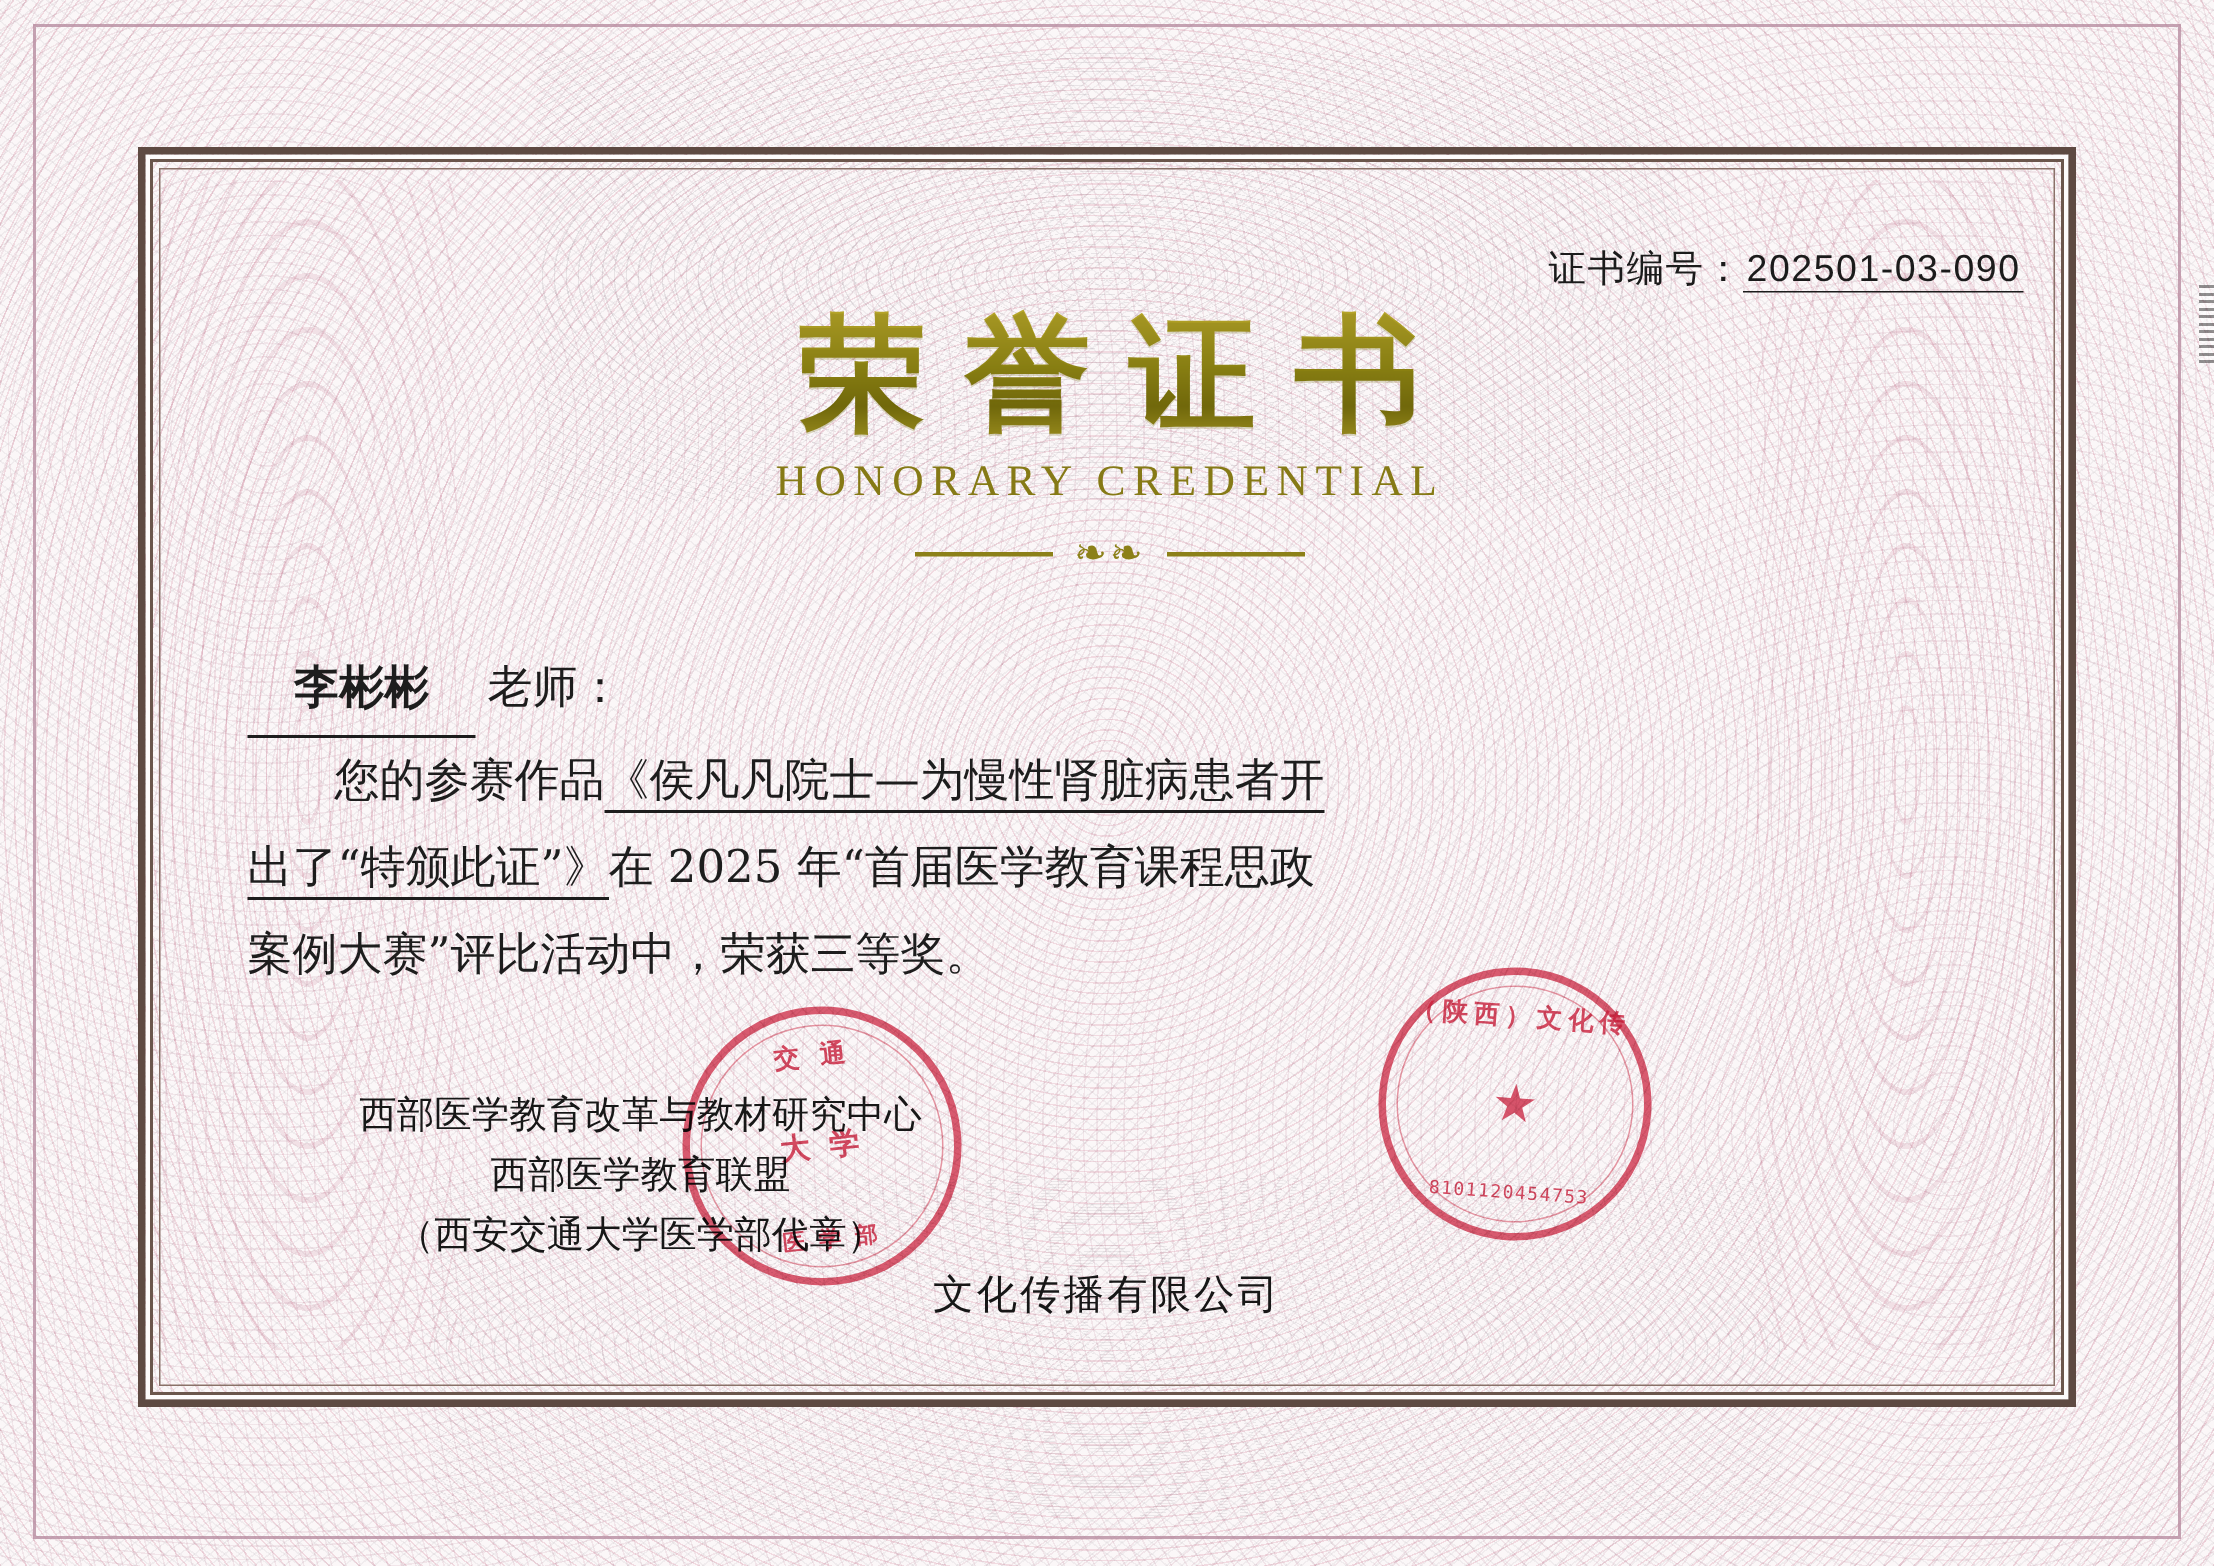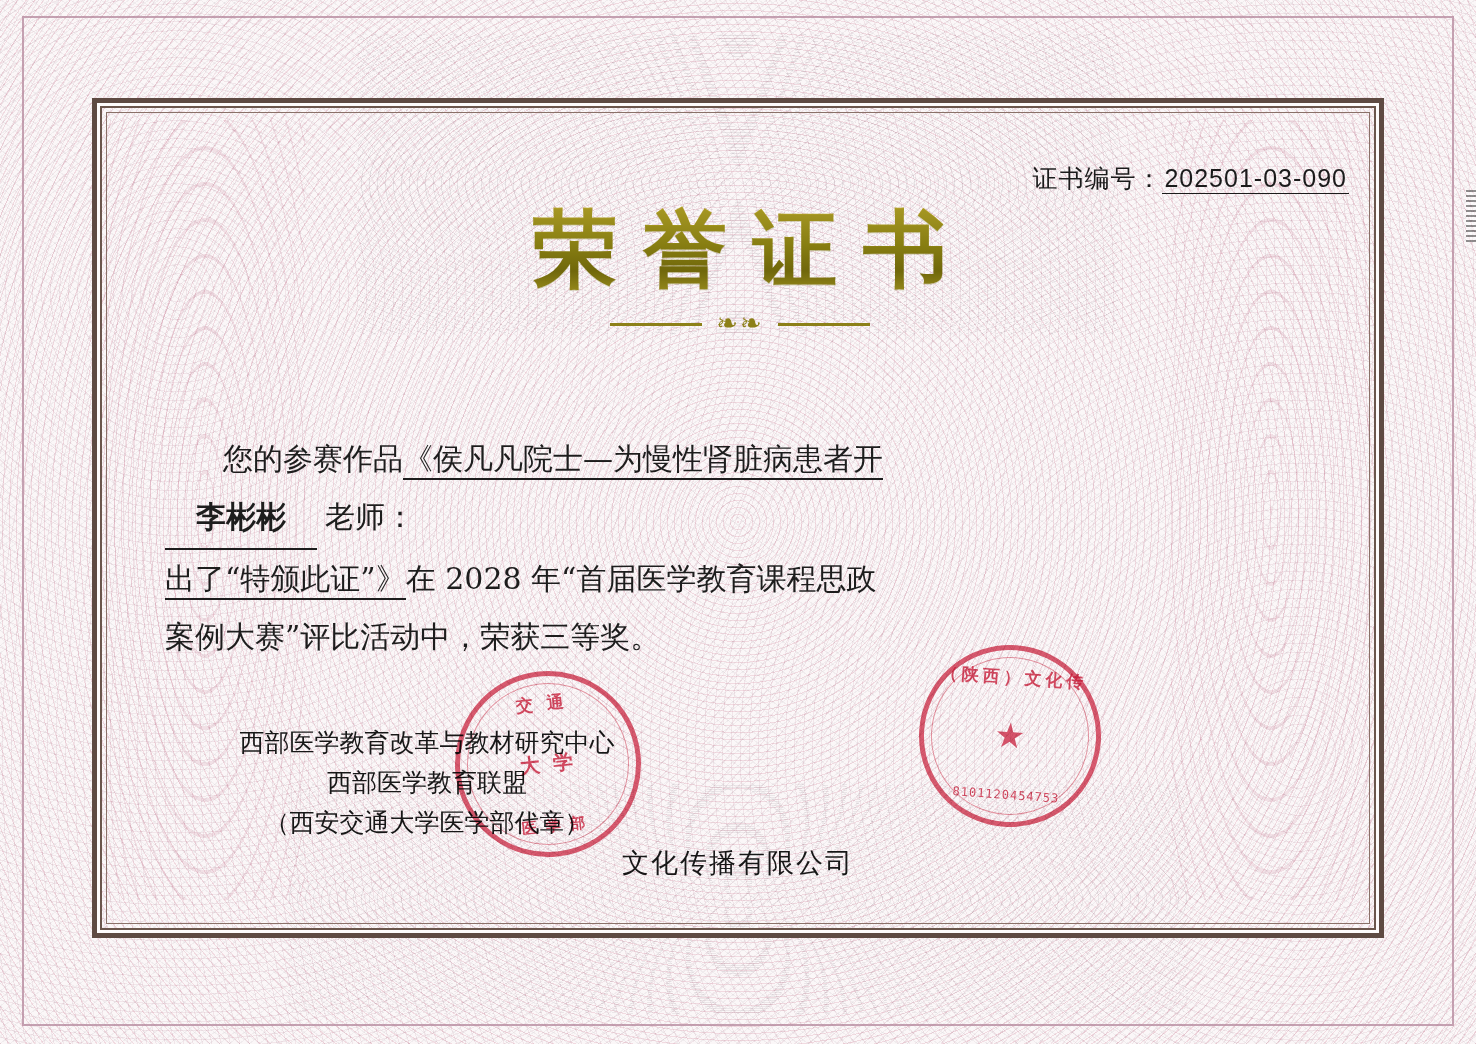--- a/index.html
+++ b/index.html
@@ -313,36 +313,37 @@
   <div class="scan-strip"></div>
 
   <div class="content">
 
     <div class="serial">
       <span class="serial-label">证书编号：</span><span class="serial-value">202501-03-090</span>
     </div>
 
     <div class="title-block">
       <div class="title-cn">荣誉证书</div>
+      <div class="title-en">HONORARY  CREDENTIAL</div>
       <div class="divider">
         <span class="bar"></span>
         <span class="flourish">❧❧</span>
         <span class="bar"></span>
       </div>
     </div>
 
     <div class="body-text">
+      <div class="line">
+        <span class="name-field">李彬彬</span><span class="after-name">老师：</span>
+      </div>
       <div class="line indent">
         <span>您的参赛作品</span><span class="u">《侯凡凡院士—为慢性肾脏病患者开</span>
       </div>
       <div class="line">
-        <span class="name-field">李彬彬</span><span class="after-name">老师：</span>
-      </div>
-      <div class="line">
-        <span class="u">出了“特颁此证”》</span><span>在 2028 年“首届医学教育课程思政</span>
+        <span class="u">出了“特颁此证”》</span><span>在 2025 年“首届医学教育课程思政</span>
       </div>
       <div class="line">案例大赛”评比活动中，荣获三等奖。</div>
     </div>
 
     <div class="sign-left">
       <div>西部医学教育改革与教材研究中心</div>
       <div>西部医学教育联盟</div>
       <div>（西安交通大学医学部代章）</div>
     </div>
 

